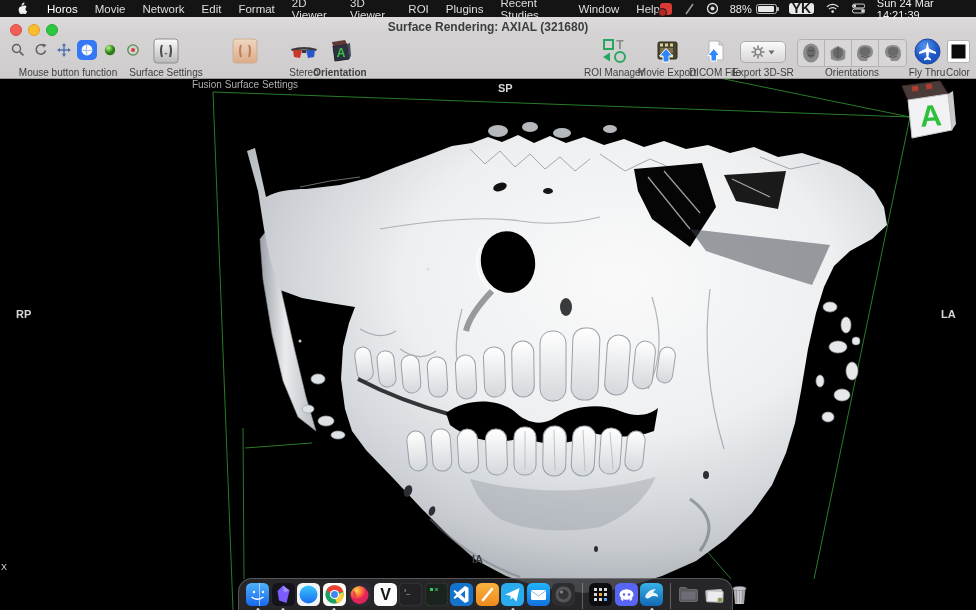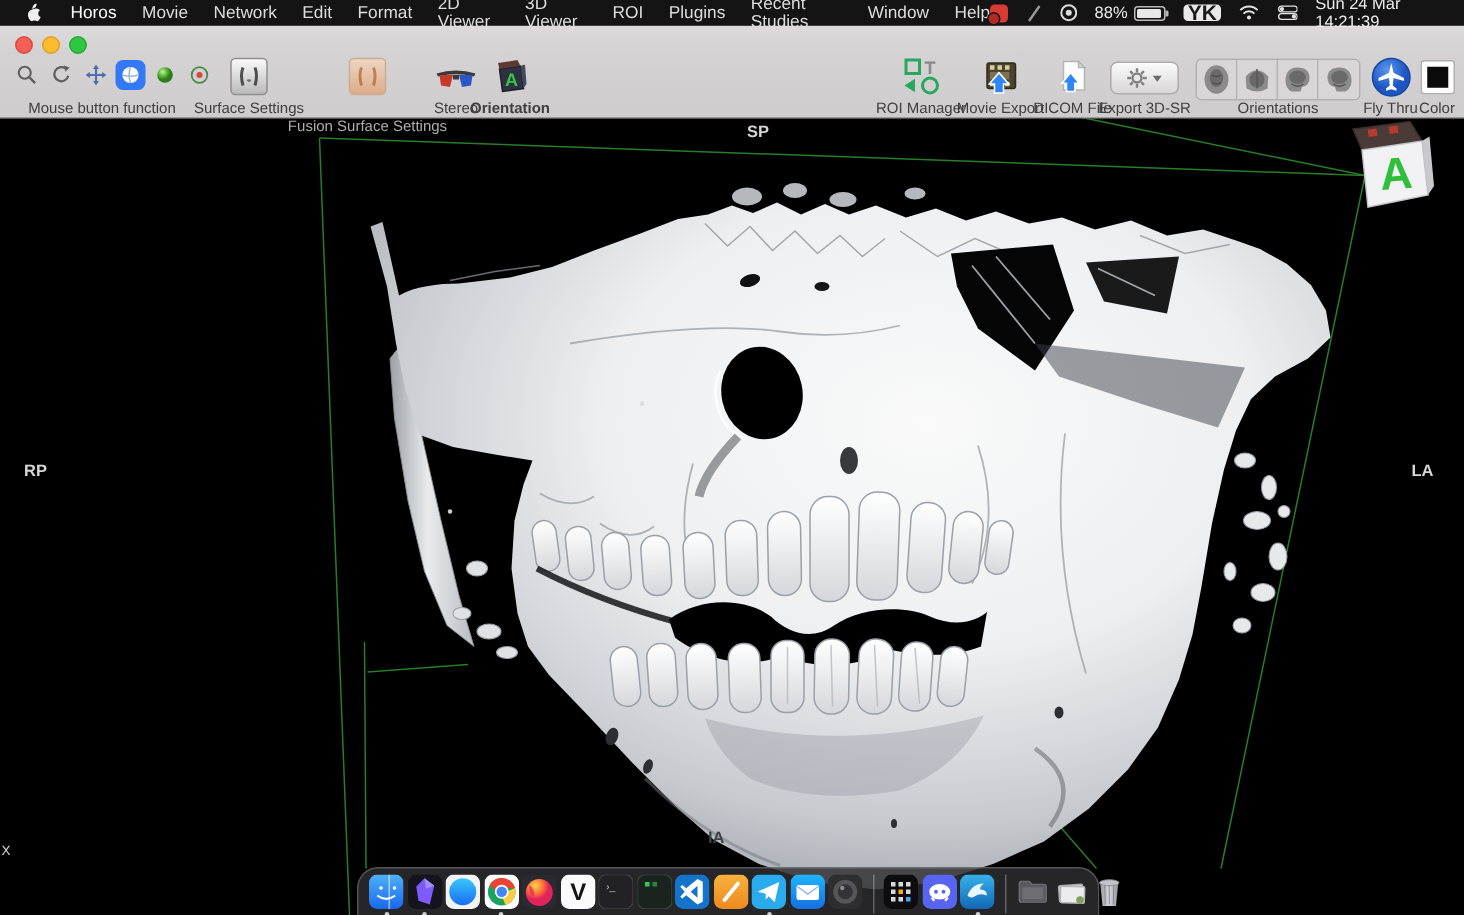--- a/index.html
+++ b/index.html
@@ -123,20 +123,21 @@
         <circle cx="12" cy="8.3" r="1.6" fill="#e4e4e4"></circle>
     </svg>
     <span>Sun 24 Mar 14:21:39</span>
   </div>
 </div>
 
 <div class="titlebar">
   <span class="tl red"></span>
   <span class="tl yellow"></span>
   <span class="tl green"></span>
+  <div class="win-title">Surface Rendering: AXIAL (321680)</div>
 </div>
 
 <div class="toolbar">
 
   <div class="seg" style="left:8px; top:4px;">
     <div class="segbtn">
       <svg width="14" height="14">
           <circle cx="5.5" cy="5.5" r="4" fill="none" stroke="#5f5f5f" stroke-width="1.4"></circle>
           <line x1="8.6" y1="8.6" x2="12.4" y2="12.4" stroke="#5f5f5f" stroke-width="1.6"></line>
         </svg>

